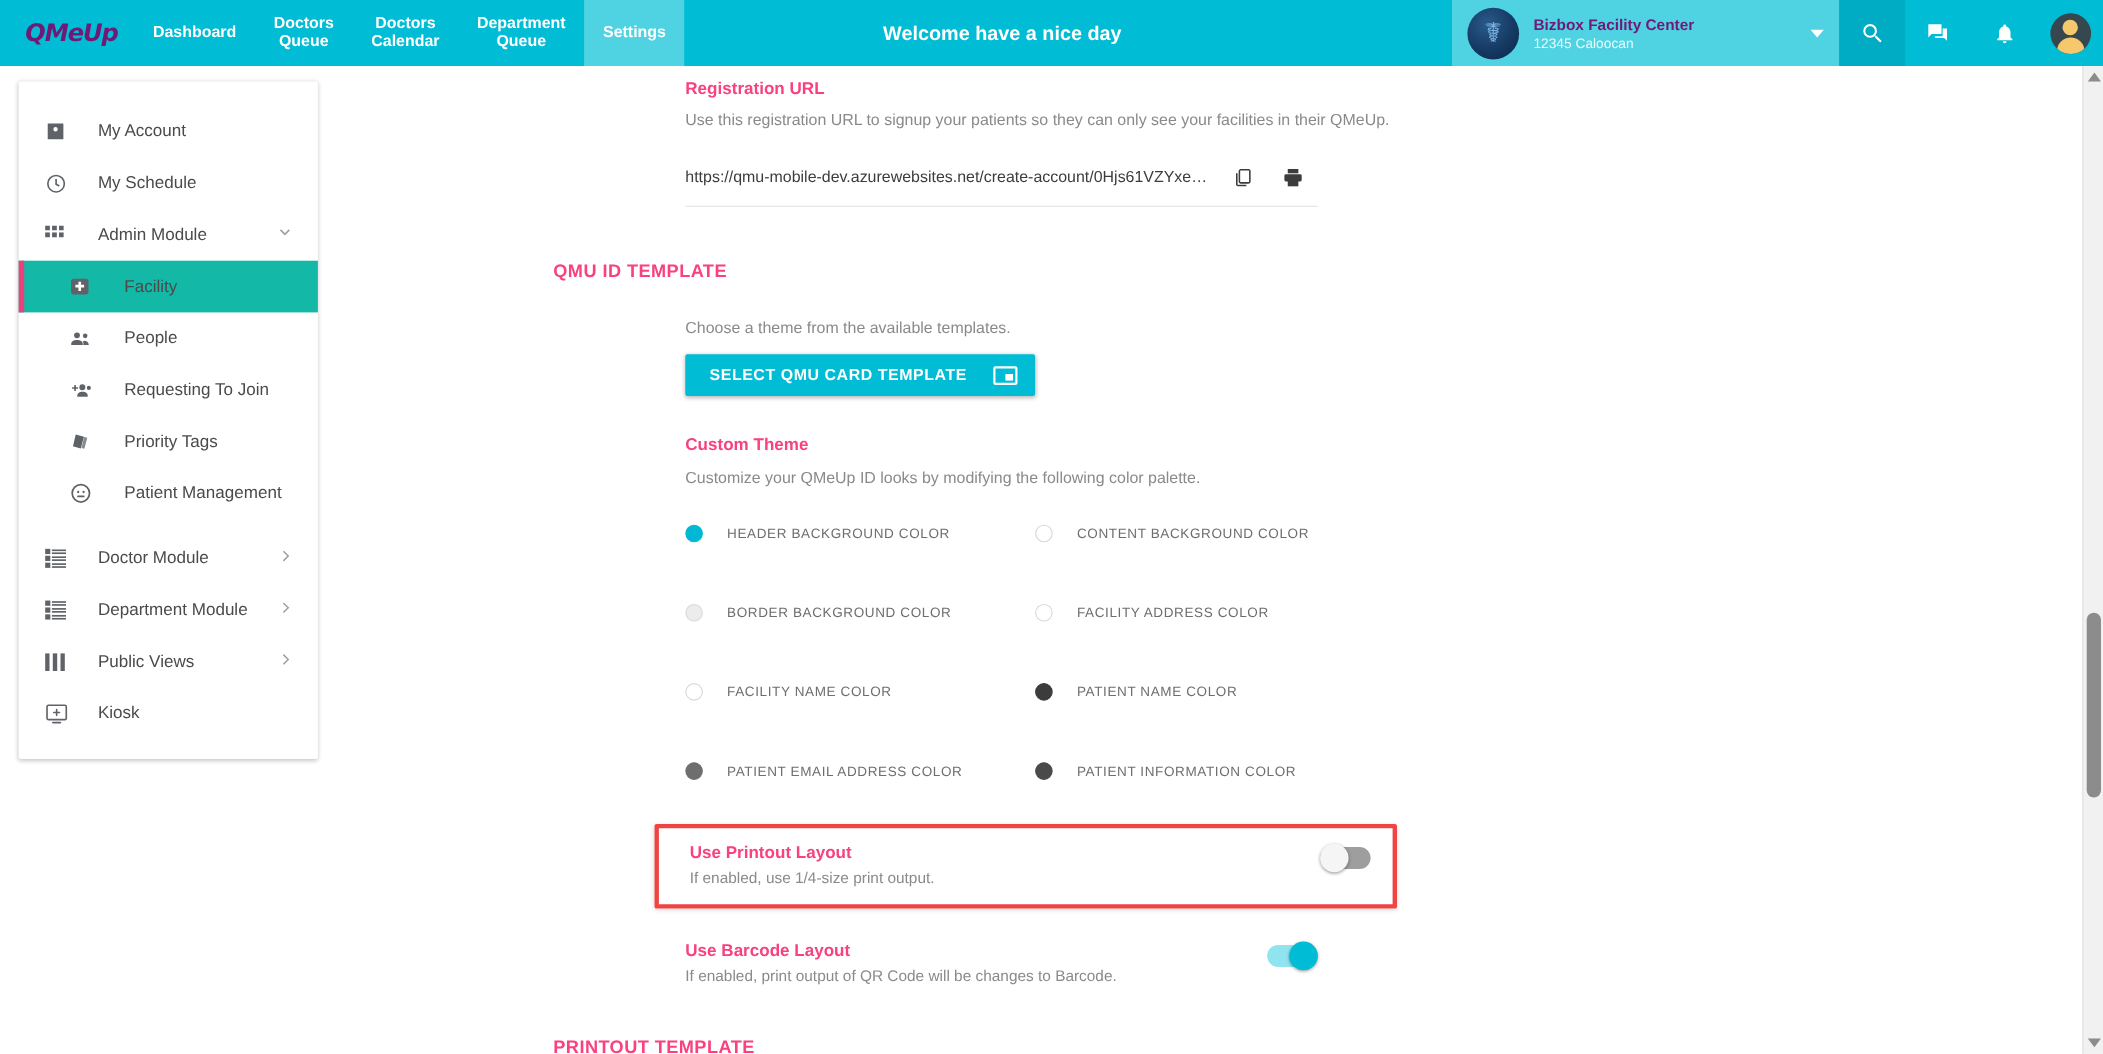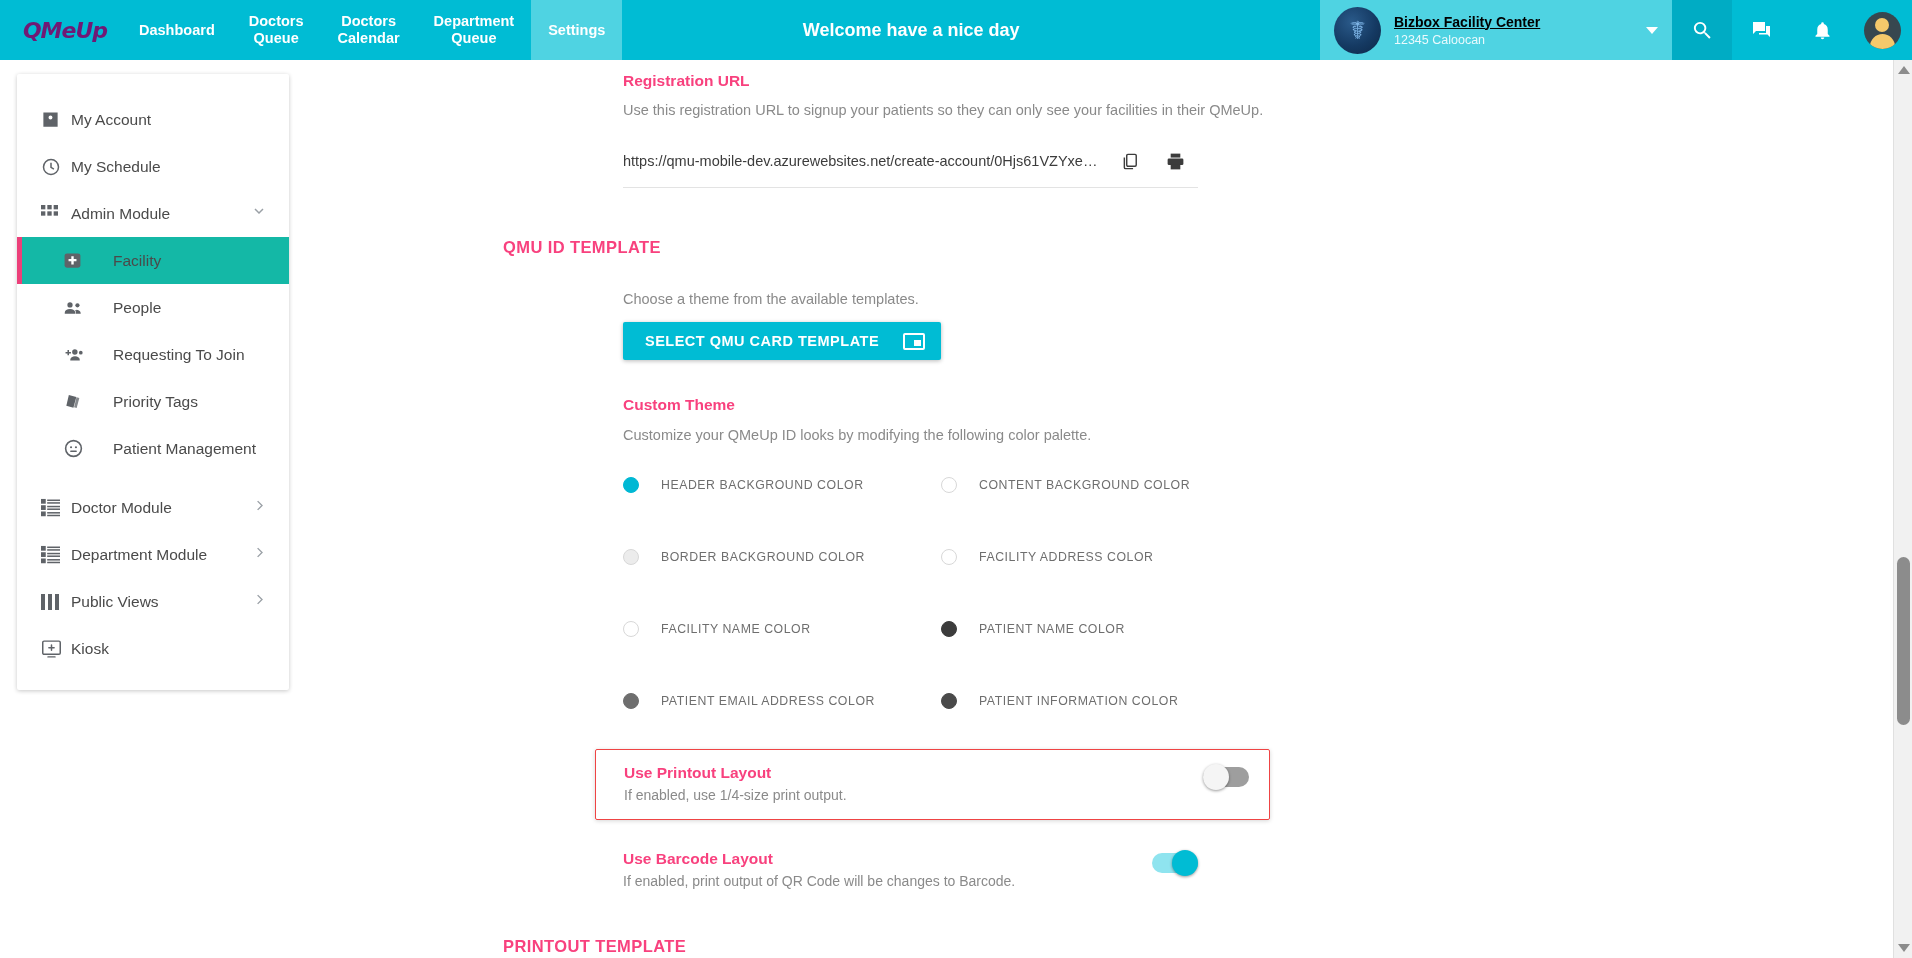--- a/index.html
+++ b/index.html
@@ -49,21 +49,21 @@
     display: flex; align-items: center; gap: 13px; padding: 0 14px;
     cursor: pointer;
   }
   .fac-avatar {
     width: 47px; height: 47px; border-radius: 50%; flex: 0 0 47px;
     background: radial-gradient(circle at 38% 32%, #2a5a8a 0%, #153a63 55%, #0c2746 100%);
     display: flex; align-items: center; justify-content: center;
     color: #7fb6e8; font-size: 25px; line-height: 1;
   }
   .fac-txt { flex: 1; min-width: 0; }
-  .fac-name { color: #000000; font-size: 14px; font-weight: bold; white-space: nowrap; text-decoration: underline; }
+  .fac-name { color: #701a75; font-size: 14px; font-weight: bold; white-space: nowrap; }
   .fac-sub  { color: #eafafd; font-size: 12.5px; margin-top: 3px; white-space: nowrap; }
   .caret-dn {
     width: 0; height: 0; border-left: 6px solid transparent;
     border-right: 6px solid transparent; border-top: 7px solid #ffffff;
   }
   .hdr-btn {
     width: 60px; display: flex; align-items: center; justify-content: center;
     cursor: pointer;
   }
   .hdr-btn.sel { background: #00acc4; }
@@ -87,21 +87,21 @@
   }
   .side-item {
     display: flex; align-items: center; height: 47px;
     padding-left: 24px; cursor: pointer; position: relative;
     color: #4a4a4a; font-size: 15.5px;
   }
   .side-item .ico {
     width: 30px; flex: 0 0 30px; display: flex; align-items: center; justify-content: flex-start;
     color: #5f6368;
   }
-  .side-item .lbl { }
+  .side-item .lbl { margin-left: 18px; }
   .side-item.sub { padding-left: 46px; }
   .side-item.sub .lbl { margin-left: 20px; }
   .side-item.active { background: #14b8a6; }
   .side-item.active::before {
     content: ""; position: absolute; left: 0; top: 0; bottom: 0;
     width: 5px; background: #ec407a;
   }
   .side-item .chev {
     position: absolute; right: 22px; color: #9aa0a6; font-size: 17px;
   }
@@ -163,21 +163,21 @@
   .sw-lbl {
     margin-left: 22px; color: #6e6e6e; font-size: 12.3px;
     letter-spacing: .55px; text-transform: uppercase;
   }
 
   .toggle-row {
     display: flex; align-items: flex-start; justify-content: space-between;
     width: 575px; padding: 8px 0 6px 0;
   }
   .toggle-row.boxed {
-    border: 1px solid #ef4444; border-radius: 2px;
+    border: 4px solid #ef4444; border-radius: 2px;
     padding: 14px 20px 16px 28px;
     width: 675px; margin-left: -28px;
     box-shadow: 0 1px 4px rgba(0,0,0,.16);
   }
   .tgl-sub { color: #8a8a8a; font-size: 14px; margin-top: 5px; }
   .switch {
     width: 46px; height: 20px; border-radius: 11px;
     position: relative; cursor: pointer; flex: 0 0 46px; margin-top: 3px;
   }
   .switch .knob {

